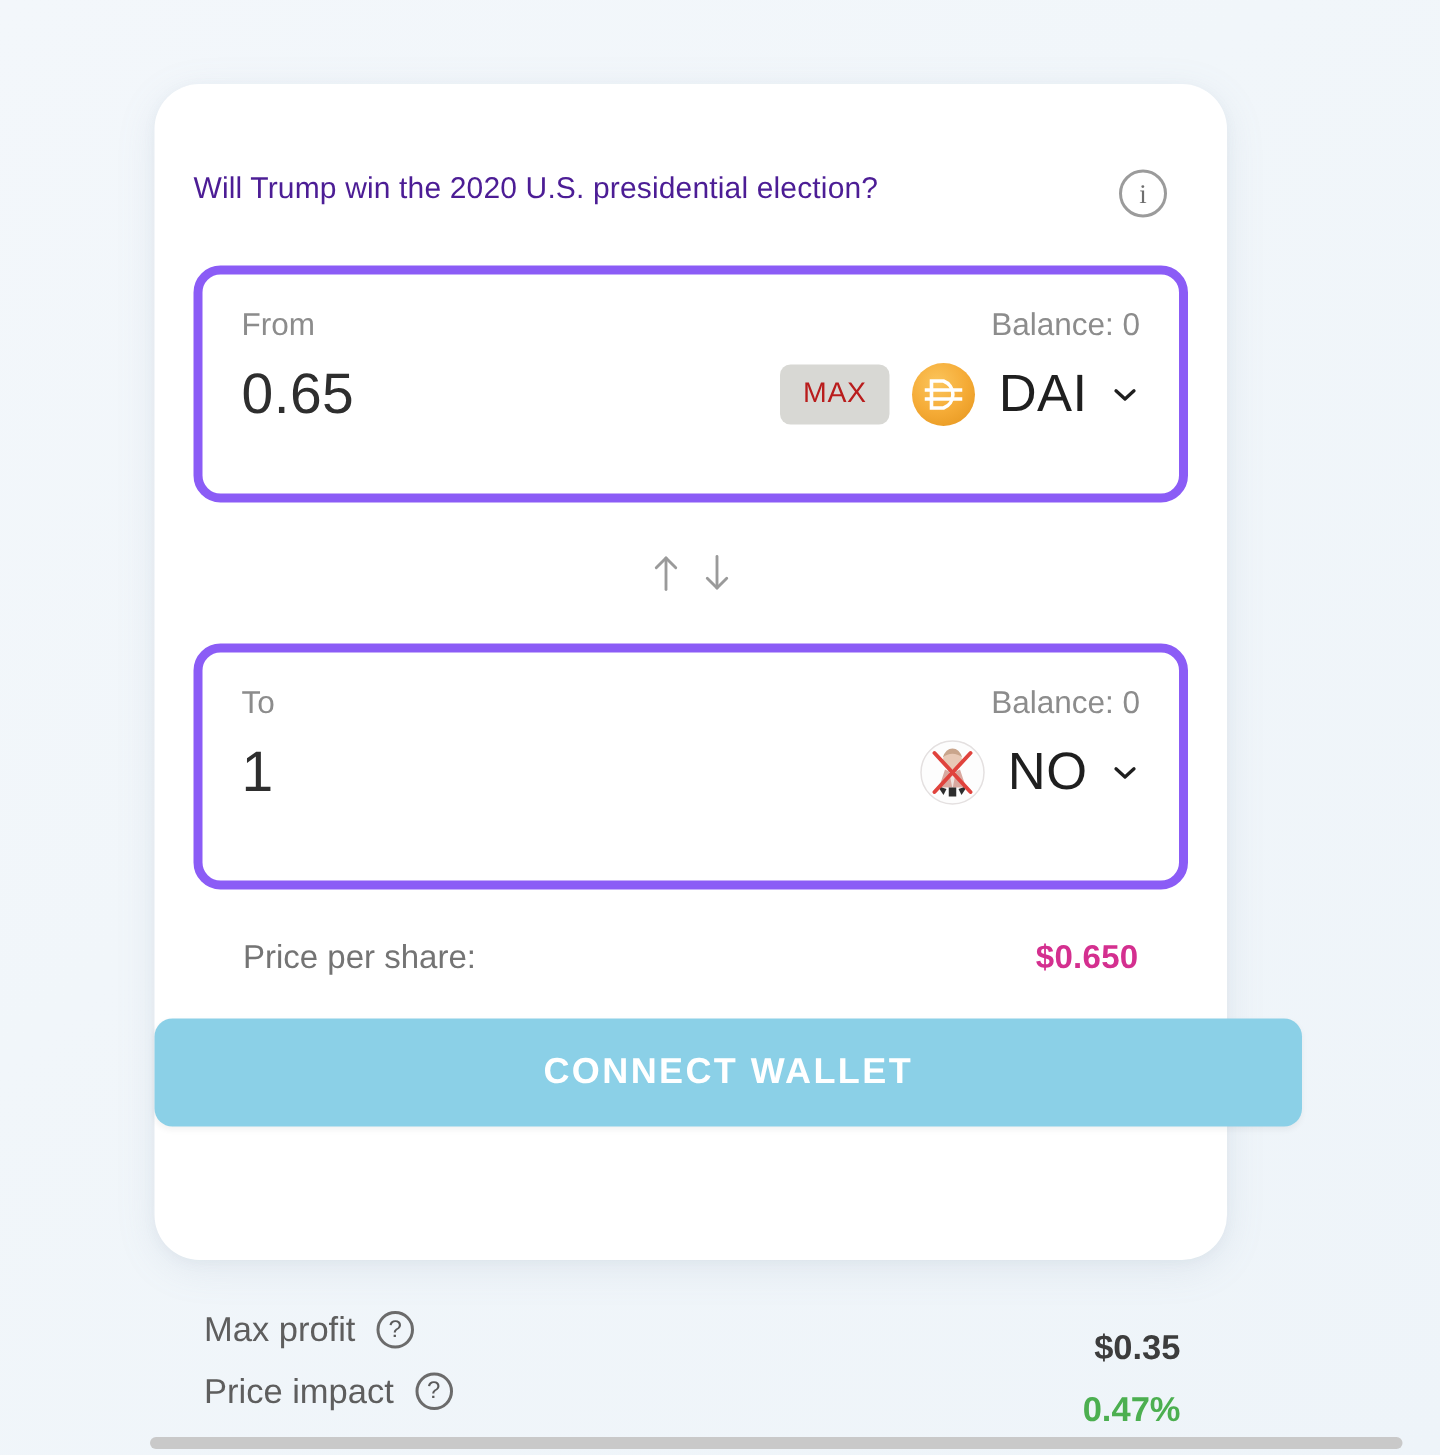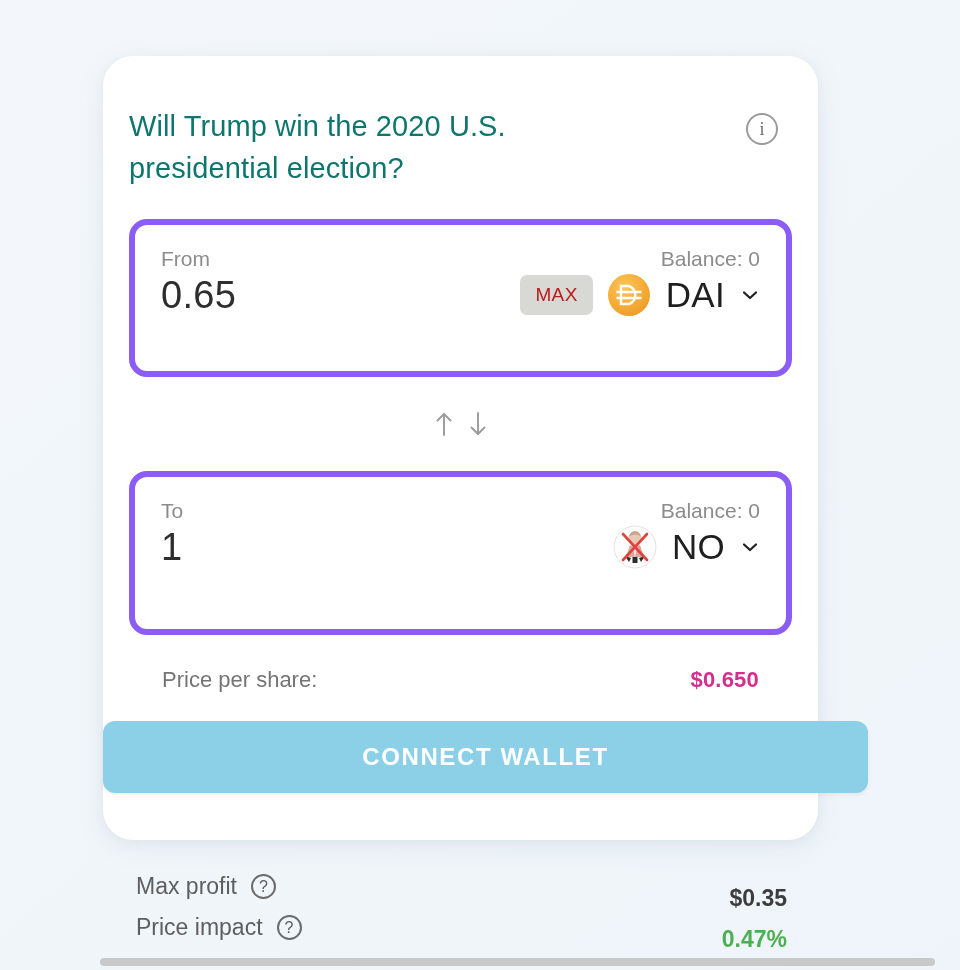--- a/index.html
+++ b/index.html
@@ -33,23 +33,23 @@
   }
 
   
   .title-row {
     display: flex;
     align-items: flex-start;
     justify-content: space-between;
     padding: 49px 40px 0 26px;
   }
   .market-title {
-    font-size: 29px;
+    font-size: 20px;
     line-height: 42px;
-    color: #0f766e;
+    color: #4c1d95;
     font-weight: 400;
     letter-spacing: 0.1px;
     max-width: 480px;
   }
   .info-icon {
     width: 32px;
     height: 32px;
     border-radius: 50%;
     border: 2px solid #9b9b9b;
     display: flex;
@@ -91,21 +91,21 @@
   .token-balance {
     font-size: 21px;
     color: #8c8c8c;
     font-weight: 400;
   }
 
   .token-bottom {
     display: flex;
     justify-content: space-between;
     align-items: center;
-    margin-top: 2px;
+    margin-top: 12px;
   }
   .token-amount {
     font-size: 38px;
     color: #2e2e2e;
     font-weight: 400;
     letter-spacing: 0.3px;
     border: none;
     outline: none;
     background: transparent;
     width: 340px;

